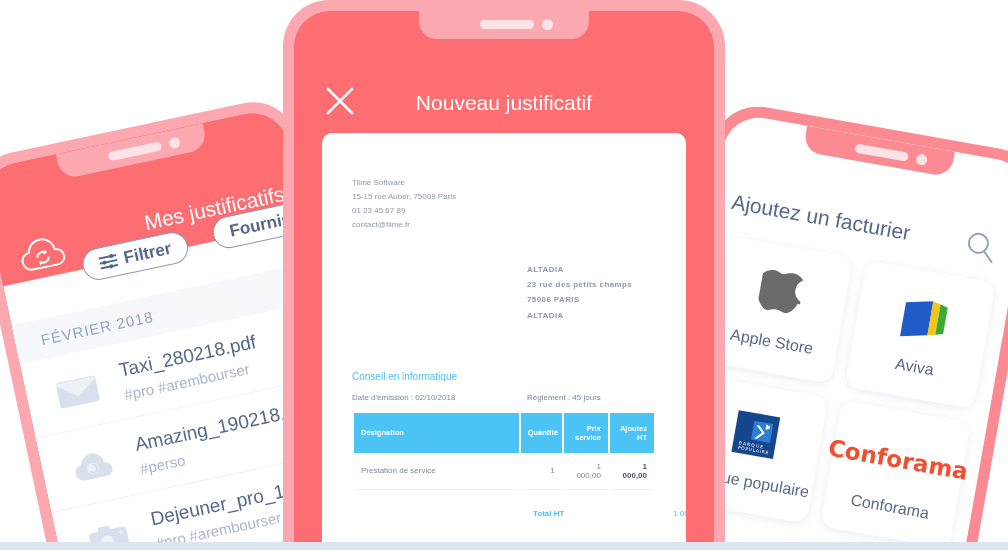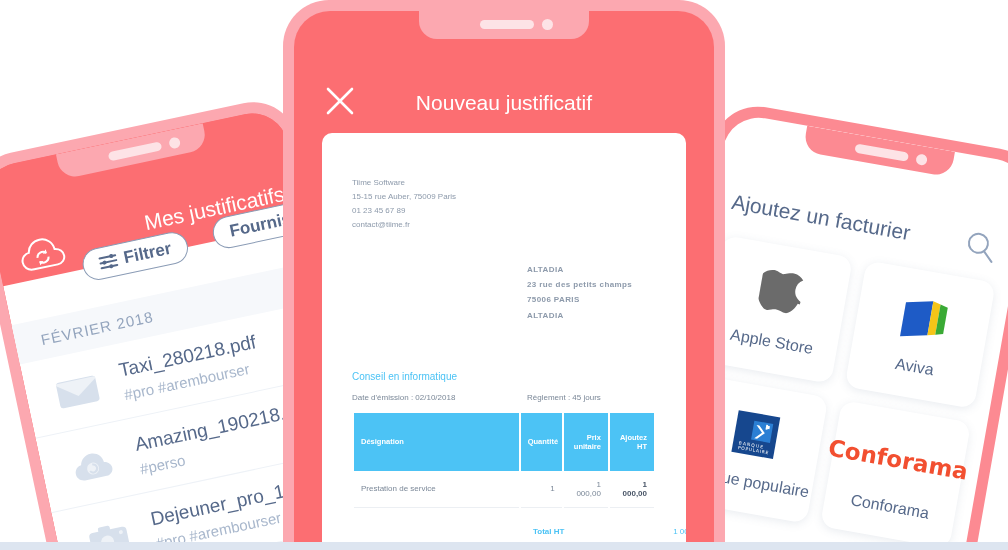--- a/index.html
+++ b/index.html
@@ -174,21 +174,21 @@
   .inv-num{color:#7b8898;font-size:8px;margin-top:9px;}
   .inv-row2{display:flex;margin-top:11px;color:#7b8898;font-size:8px;}
   .inv-row2 .r-date{width:175px;}
 
   table.items{
     width:100%;border-collapse:separate;border-spacing:2px 0;
     margin-top:11px;table-layout:fixed;
   }
   table.items th{
     background:#4cc3f5;color:#ffffff;font-size:7.5px;font-weight:bold;
-    text-align:left;padding:20px 7px;
+    text-align:left;padding:11px 7px;
   }
   table.items th.num{text-align:right;}
   table.items td{
     color:#7b8898;font-size:8px;padding:9px 7px;
     border-bottom:1px solid #eceff3;
   }
   table.items td.num{text-align:right;}
   table.items td.strong{color:#4a5668;font-weight:bold;}
 
   .totals{
@@ -405,21 +405,21 @@
           <colgroup>
               <col style="width:56%">
               <col style="width:14%">
               <col style="width:15%">
               <col style="width:15%">
             </colgroup>
           <thead>
             <tr>
               <th>Désignation</th>
               <th class="num">Quantité</th>
-              <th class="num">Prix unitaire</th>
+              <th class="num">Prix service</th>
               <th class="num">Ajoutez HT</th>
             </tr>
           </thead>
           <tbody>
             <tr>
               <td>Prestation de service</td>
               <td class="num">1</td>
               <td class="num">1 000,00</td>
               <td class="num strong">1 000,00</td>
             </tr>

